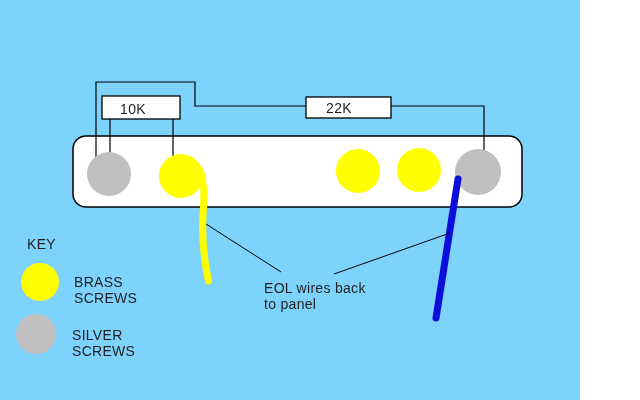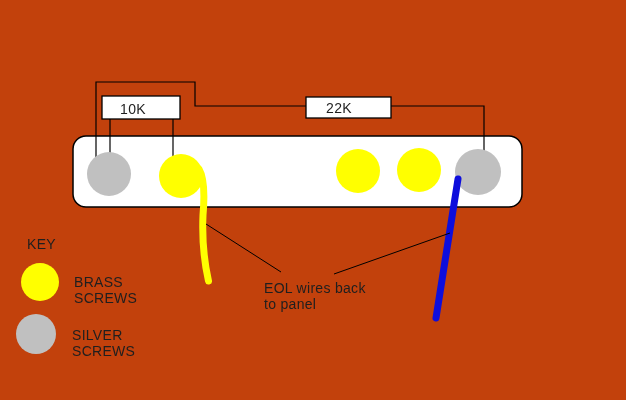--- a/index.html
+++ b/index.html
@@ -6,23 +6,23 @@
     margin: 0;
     padding: 0;
     background: #ffffff;
     width: 640px;
     height: 400px;
     overflow: hidden;
     font-family: "Liberation Sans", sans-serif;
   }
   .canvas {
     position: relative;
-    width: 626px;
+    width: 580px;
     height: 400px;
-    background: #c2410c;
+    background: #7dd3fc;
   }
   svg { display: block; }
   text {
     font-family: "Liberation Sans", sans-serif;
     font-size: 14px;
     fill: #1f1f1f;
     letter-spacing: 0.3px;
   }
 </style>
 </head>

